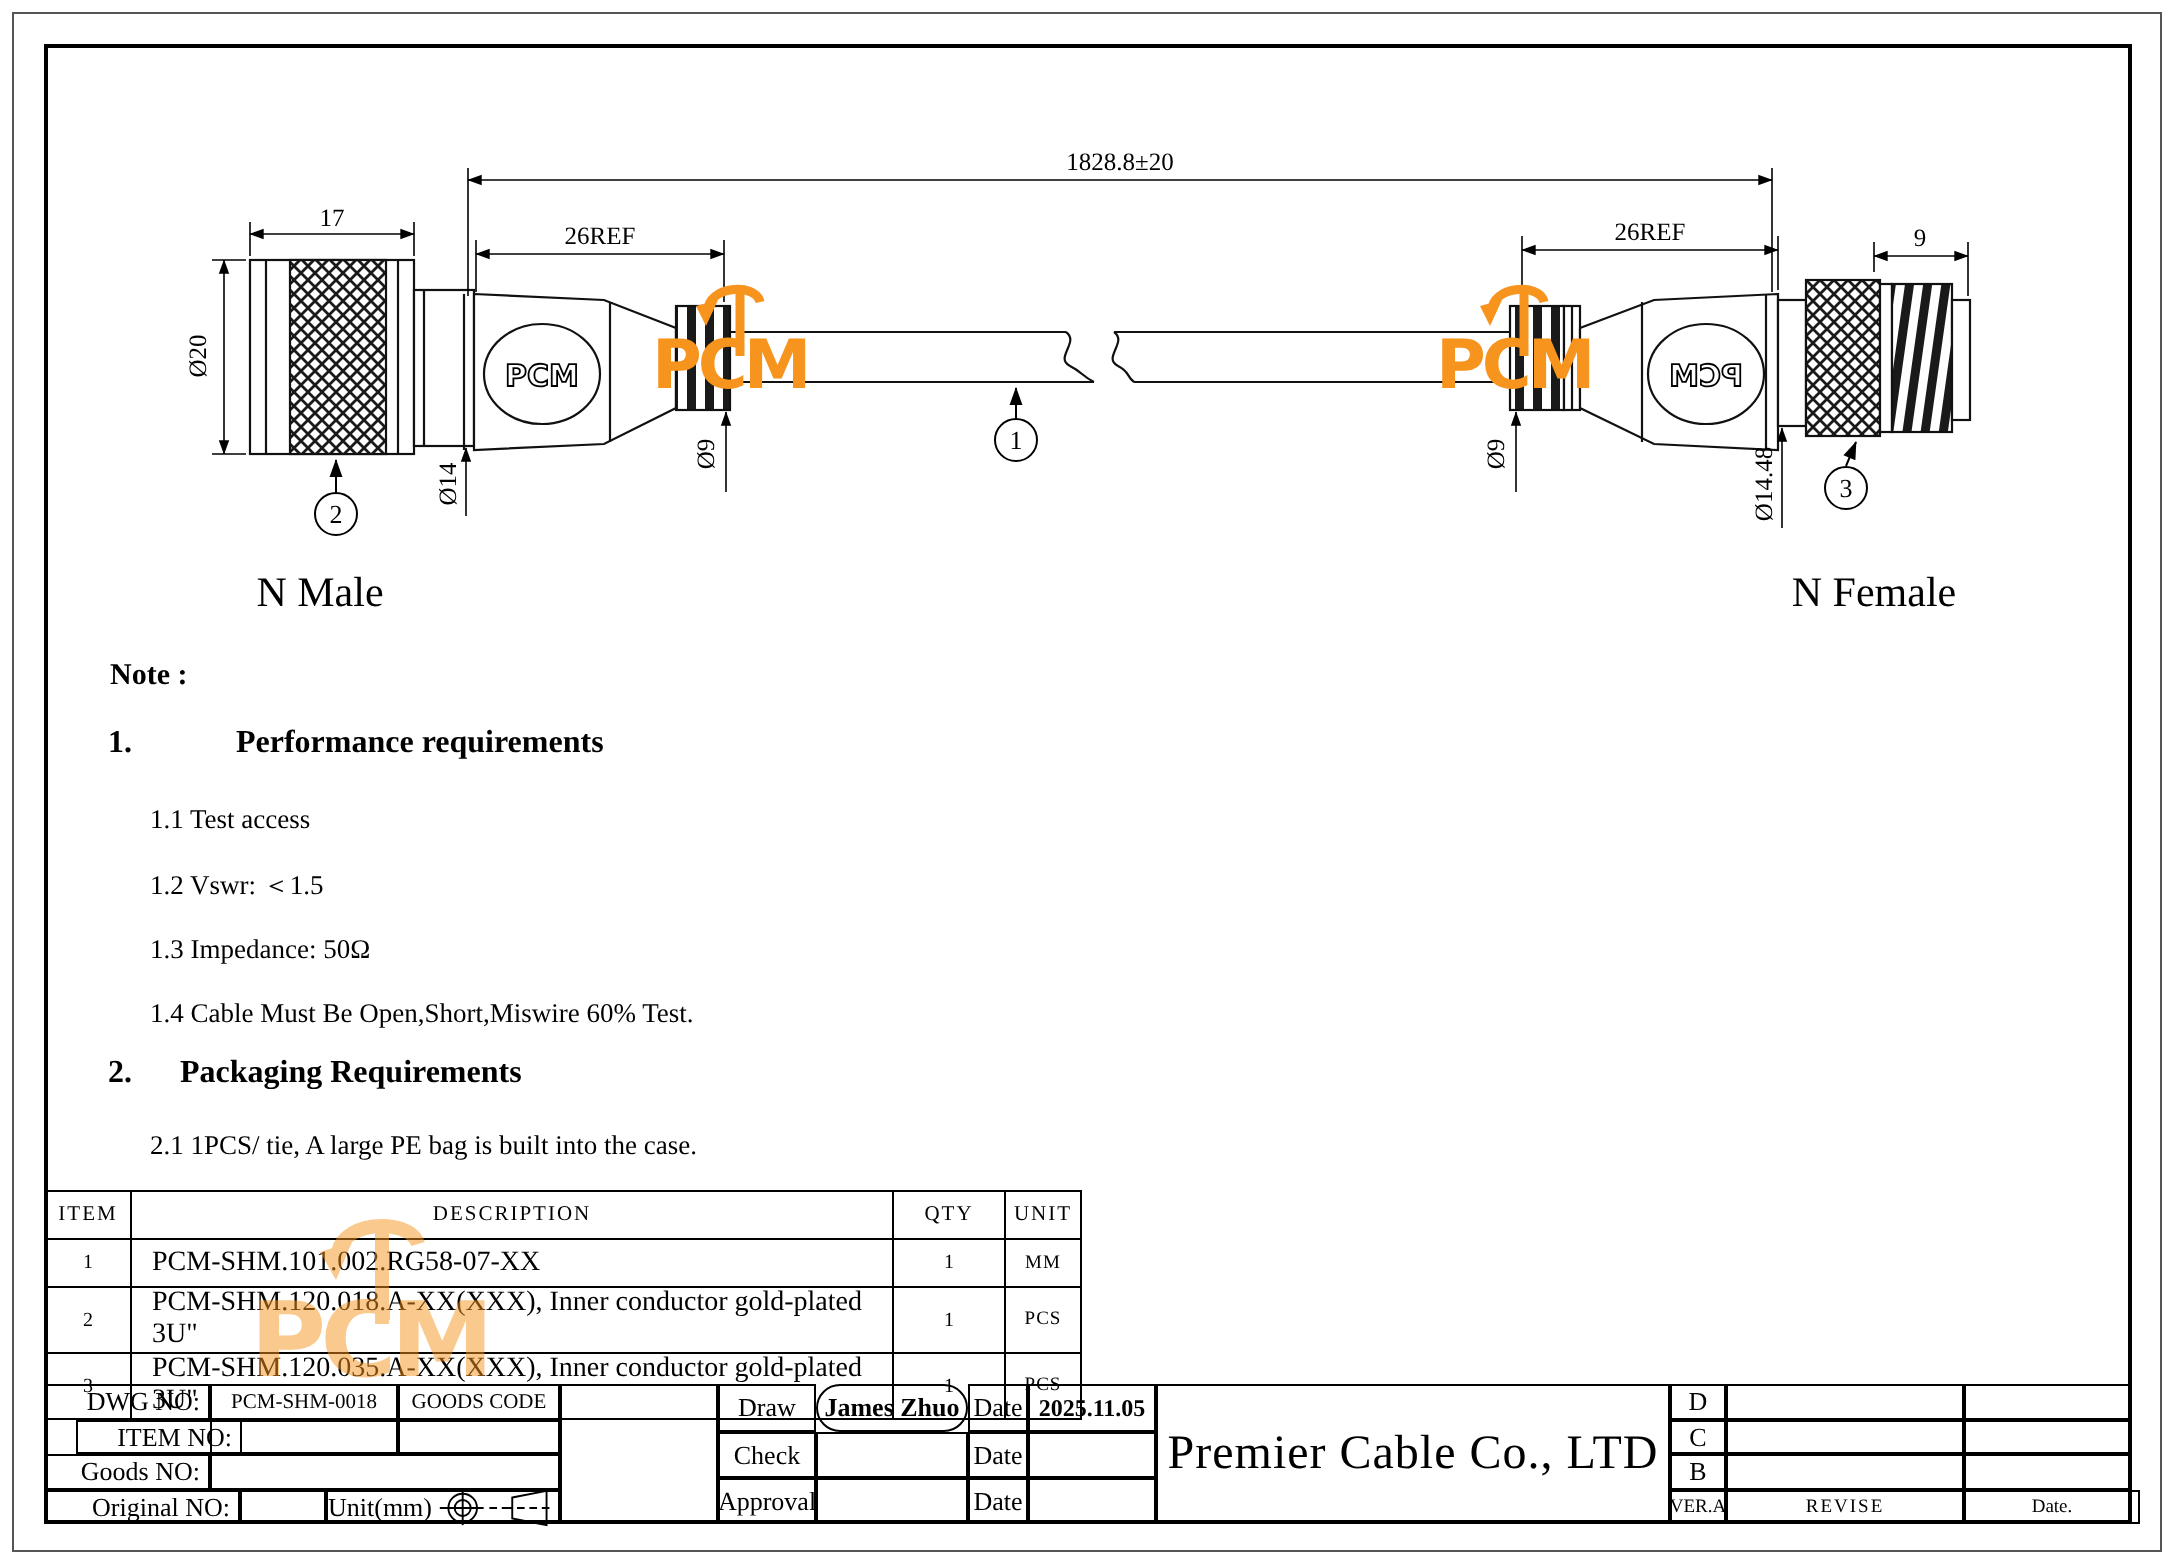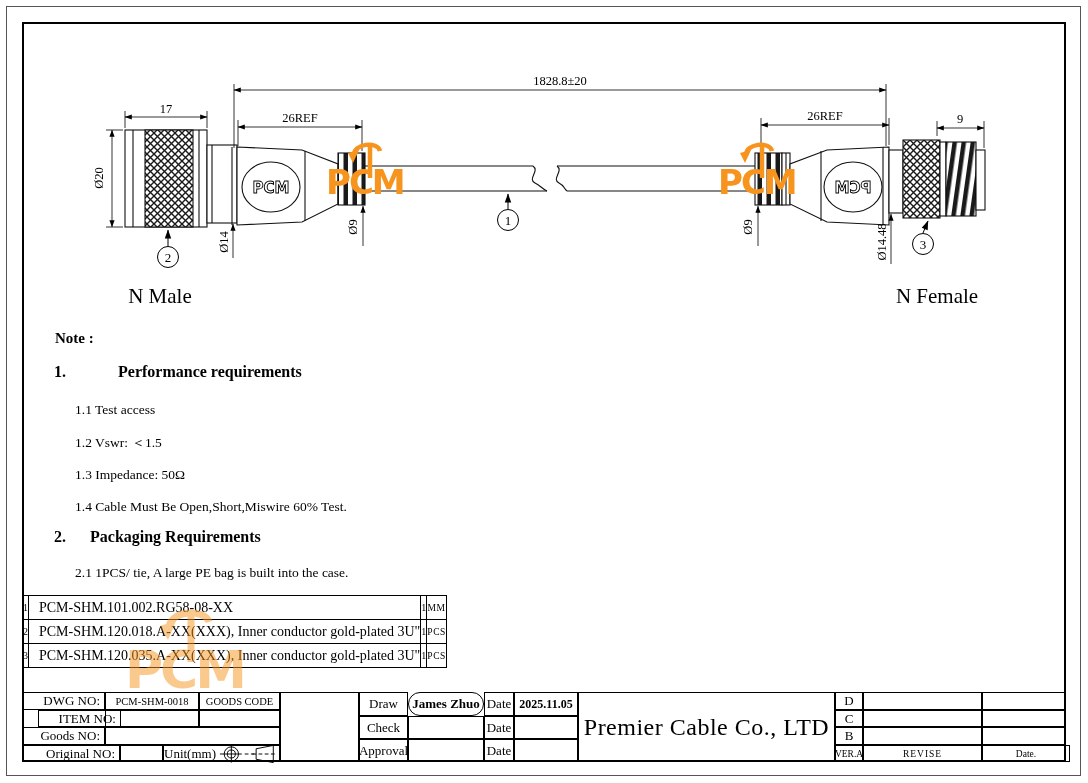--- a/index.html
+++ b/index.html
@@ -189,23 +189,29 @@
   <div class="note-line note-item" style="left:75px;top:434px;">1.2 Vswr: ＜1.5</div>
   <div class="note-line note-item" style="left:75px;top:467px;">1.3 Impedance: 50Ω</div>
   <div class="note-line note-item" style="left:75px;top:499px;">1.4 Cable Must Be Open,Short,Miswire 60% Test.</div>
   <div class="note-line sec-head" style="left:54px;top:528px;">2.</div>
   <div class="note-line sec-head" style="left:90px;top:528px;">Packaging Requirements</div>
   <div class="note-line note-item" style="left:75px;top:565px;">2.1 1PCS/ tie, A large PE bag is built into the case.</div>
 </div>
 
 <table id="parts-table">
   <tbody>
+      <tr>
+    <th class="col-item th-txt">ITEM</th>
+    <th class="col-desc th-txt">DESCRIPTION</th>
+    <th class="col-qty th-txt">QTY</th>
+    <th class="col-unit th-txt">UNIT</th>
+  </tr>
   <tr>
     <td class="cell-num">1</td>
-    <td class="cell-desc">PCM-SHM.101.002.RG58-08-XX</td>
+    <td class="cell-desc">PCM-SHM.101.002.RG58-07-XX</td>
     <td class="cell-num">1</td>
     <td class="cell-unit">MM</td>
   </tr>
   <tr>
     <td class="cell-num">2</td>
     <td class="cell-desc">PCM-SHM.120.018.A-XX(XXX), Inner conductor gold-plated 3U"</td>
     <td class="cell-num">1</td>
     <td class="cell-unit">PCS</td>
   </tr>
   <tr>

